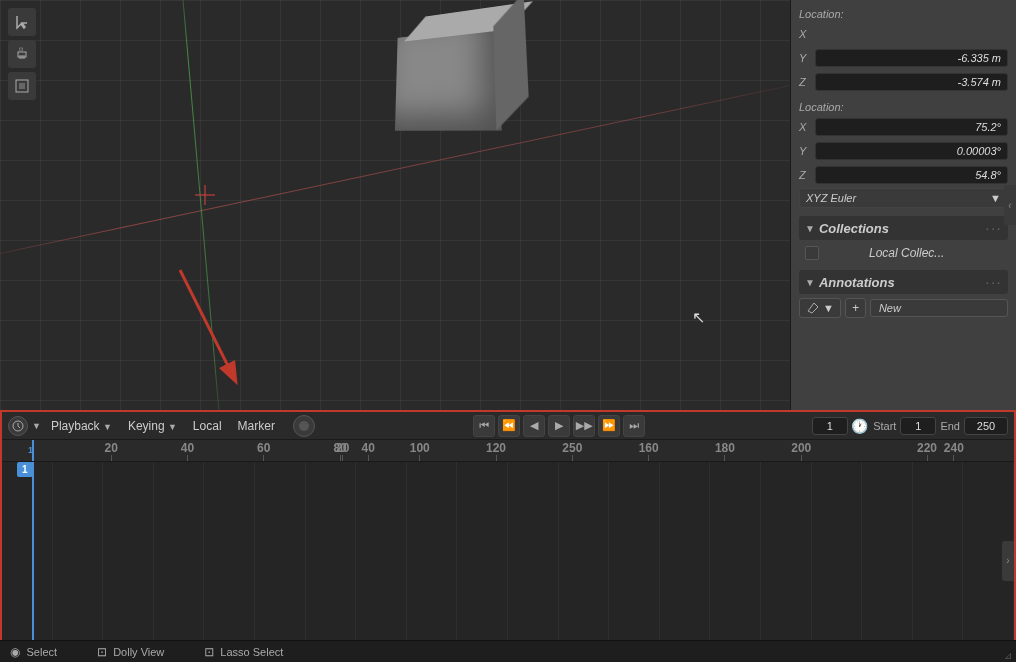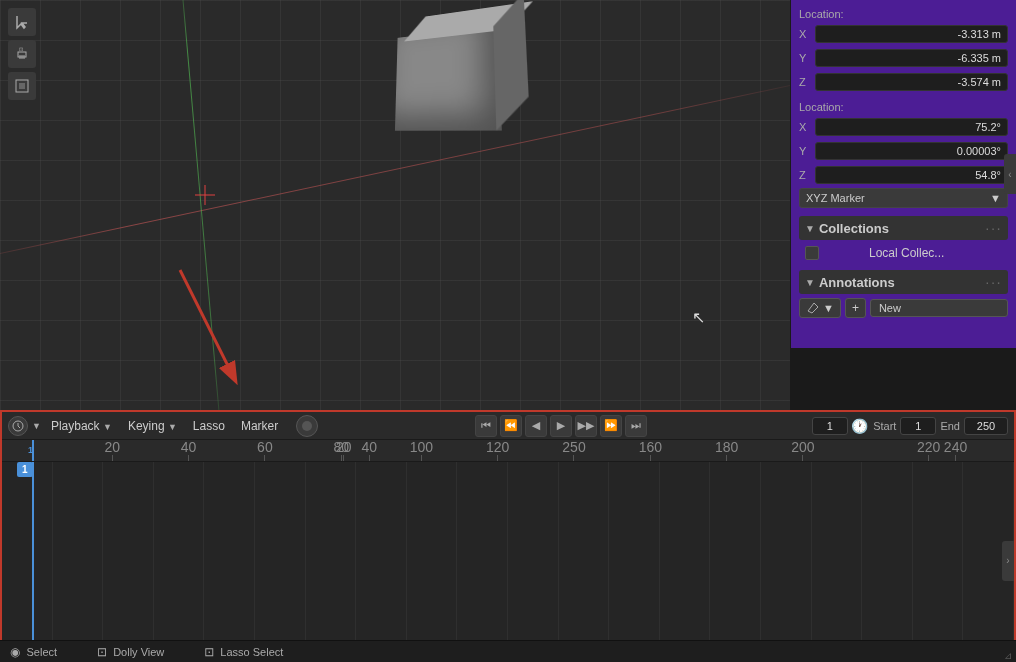--- a/index.html
+++ b/index.html
@@ -157,24 +157,25 @@
       top: 260px;
       left: 160px;
     }
 
     
     #properties-panel {
       position: absolute;
       top: 0;
       left: 790px;
       width: 226px;
-      height: 348px;
-      background: #4c1d95;
+      height: 410px;
+      background: #404040;
       border-left: 1px solid #1a1a1a;
       padding: 8px;
+      font-style: italic;
     }
 
     .prop-section {
       margin-bottom: 8px;
     }
 
     .prop-label {
       color: #aaa;
       font-size: 11px;
       margin-bottom: 3px;
@@ -450,22 +451,23 @@
 
     .ruler-tick {
       position: absolute;
       bottom: 0;
       display: flex;
       flex-direction: column;
       align-items: center;
     }
 
     .ruler-label {
-      font-size: 14px;
+      font-size: 12px;
       color: #888;
+      font-weight: bold;
     }
 
     .ruler-line {
       width: 1px;
       height: 6px;
       background: #555;
     }
 
     .frame-marker {
       position: absolute;
@@ -652,21 +654,20 @@
     </div>
   </div>
 </div>
 
 <div id="properties-panel">
 
   <div class="prop-section">
     <div class="prop-label">Location:</div>
     <div class="prop-row">
       <div class="prop-axis">X</div>
-      <div class="prop-value">-3.313 m</div>
     </div>
     <div class="prop-row">
       <div class="prop-axis">Y</div>
       <div class="prop-value">-6.335 m</div>
     </div>
     <div class="prop-row">
       <div class="prop-axis">Z</div>
       <div class="prop-value">-3.574 m</div>
     </div>
   </div>
@@ -680,21 +681,21 @@
     <div class="prop-row">
       <div class="prop-axis">Y</div>
       <div class="prop-value">0.00003°</div>
     </div>
     <div class="prop-row">
       <div class="prop-axis">Z</div>
       <div class="prop-value">54.8°</div>
     </div>
 
     <div class="euler-select">
-      <span>XYZ Marker</span>
+      <span>XYZ Euler</span>
       <span>▼</span>
     </div>
   </div>
 
   <div class="prop-section">
     <div class="section-header">
       <span class="triangle-right">▼</span>
       <span class="section-header-text">Collections</span>
       <span class="section-dots">···</span>
     </div>
@@ -745,21 +746,21 @@
 
     <div class="timeline-menu-item">
       <span>Playback</span>
       <span class="dropdown-arrow"> ▼</span>
     </div>
     <div class="timeline-menu-item">
       <span>Keying</span>
       <span class="dropdown-arrow"> ▼</span>
     </div>
     <div class="timeline-menu-item">
-      <span>Lasso</span>
+      <span>Local</span>
     </div>
     <div class="timeline-menu-item">
       <span>Marker</span>
     </div>
 
     <div class="record-btn" style="margin-left: 8px;">
       <div class="record-dot"></div>
     </div>
 
     <div class="timeline-controls">

